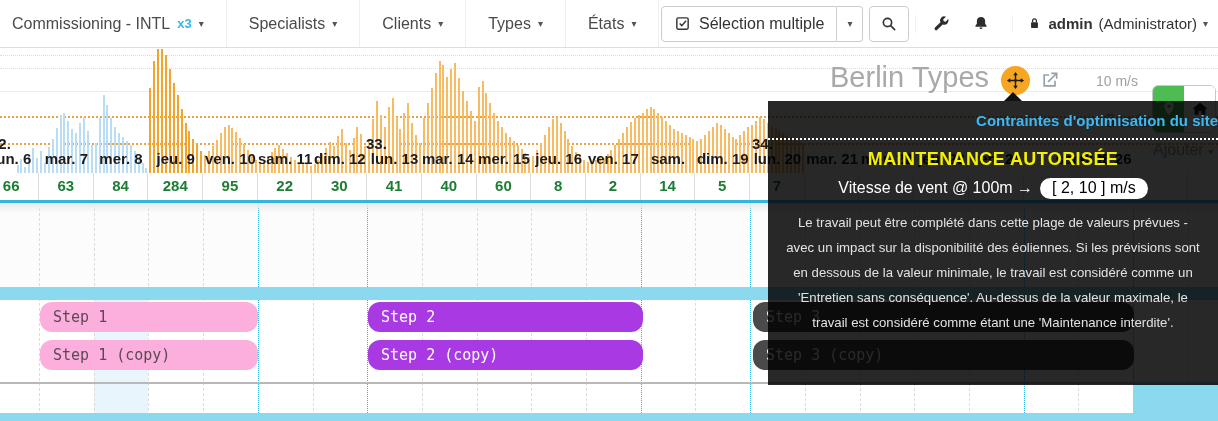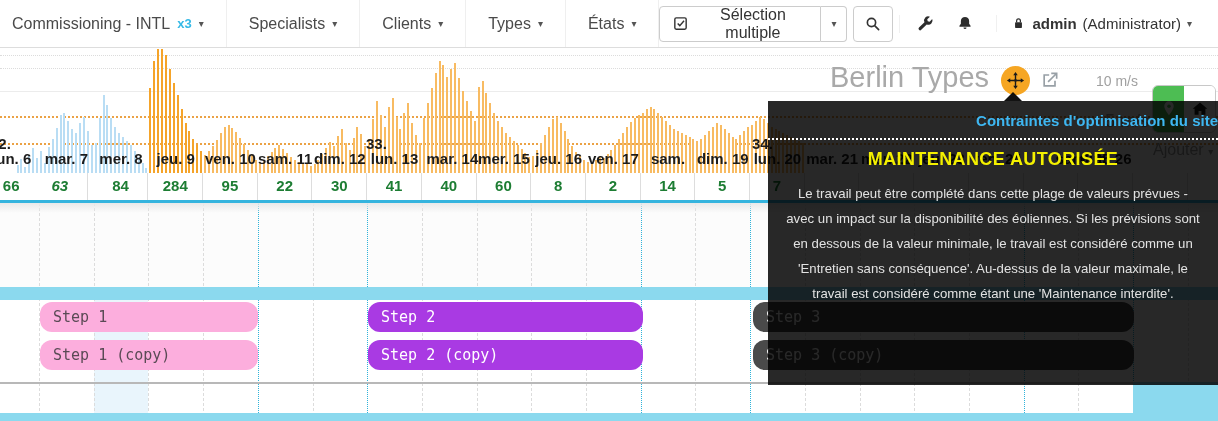--- a/index.html
+++ b/index.html
@@ -9,21 +9,21 @@
 
   
   nav { position:absolute; left:0; top:0; width:1218px; height:48px; background:#fff;
         border-bottom:1px solid #ddd; display:flex; align-items:stretch; justify-content:space-between; z-index:60; }
   .nav-left { display:flex; align-items:stretch; }
   .nav-item { display:flex; align-items:center; gap:7px; padding:0 22px; font-size:16px; color:#4a4a4a;
               border-right:1px solid #efefef; cursor:pointer; white-space:nowrap; }
   .nav-item.brand { padding-left:12px; }
   .badge-x { color:#35b9e6; font-weight:bold; font-size:13px; }
   .caret { font-size:10px; color:#555; }
-  .nav-right { display:flex; align-items:center; gap:6px; padding-right:26px; }
+  .nav-right { display:flex; align-items:center; gap:6px; padding-right:10px; }
   .btn-group { display:flex; }
   .btn { display:flex; align-items:center; gap:8px; background:#fff; border:1px solid #ccc; border-radius:4px;
          height:36px; padding:0 12px; font-size:16px; color:#333; cursor:pointer; font-family:inherit; }
   .btn-group .btn:first-child { border-top-right-radius:0; border-bottom-right-radius:0; }
   .btn-group .btn + .btn { border-left:none; border-top-left-radius:0; border-bottom-left-radius:0; padding:0 10px; }
   .btn-icon { padding:0 10px; }
   .tools { display:flex; align-items:center; gap:22px; padding:0 16px; border-left:1px solid #f0f0f0; }
   .tool { cursor:pointer; display:flex; align-items:center; }
   .user { display:flex; align-items:center; gap:6px; font-size:15px; color:#333; padding-left:14px;
           border-left:1px solid #f0f0f0; cursor:pointer; white-space:nowrap; }
@@ -413,38 +413,38 @@
       </div>
     <div id="dates-row">
         <div class="day-label" style="left: -15.7px; width: 54.7px;">lun. 6</div>
         <div class="day-label" style="left: 39px; width: 54.7px;">mar. 7</div>
         <div class="day-label" style="left: 93.7px; width: 54.7px;">mer. 8</div>
         <div class="day-label" style="left: 148.4px; width: 54.7px;">jeu. 9</div>
         <div class="day-label" style="left: 203.1px; width: 54.7px;">ven. 10</div>
         <div class="day-label" style="left: 257.8px; width: 54.7px;">sam. 11</div>
         <div class="day-label" style="left: 312.5px; width: 54.7px;">dim. 12</div>
         <div class="day-label" style="left: 367.2px; width: 54.7px;">lun. 13</div>
-        <div class="day-label" style="left: 421.9px; width: 61px;">mar. 14</div>
+        <div class="day-label" style="left: 421.9px; width: 38px;">mar. 14</div>
         <div class="day-label" style="left: 476.6px; width: 54.7px;">mer. 15</div>
         <div class="day-label" style="left: 531.3px; width: 54.7px;">jeu. 16</div>
         <div class="day-label" style="left: 586px; width: 54.7px;">ven. 17</div>
         <div class="day-label" style="left: 640.7px; width: 54.7px;">sam.</div>
         <div class="day-label" style="left: 695.4px; width: 54.7px;">dim. 19</div>
         <div class="day-label" style="left: 750.1px; width: 54.7px;">lun. 20</div>
         <div class="day-label" style="left: 804.8px; width: 54.7px;">mar. 21</div>
         <div class="day-label" style="left: 859.5px; width: 54.7px;">mer. 22</div>
         <div class="day-label" style="left: 914.2px; width: 54.7px;">jeu. 23</div>
         <div class="day-label" style="left: 968.9px; width: 54.7px;">ven. 24</div>
         <div class="day-label" style="left: 1023.6px; width: 54.7px; padding-left: 32px;">sam. 25</div>
         <div class="day-label" style="left: 1078.3px; width: 54.7px;">dim. 26</div>
         <div class="day-label" style="left: 1133px; width: 54.7px;"></div>
       </div>
     <div id="numbers-row">
         <div class="num-cell" style="left: -15.7px; width: 54.7px;">66</div>
-        <div class="num-cell" style="left: 33px; width: 54.7px; font-style: italic;">63</div>
+        <div class="num-cell" style="left: 39px; width: 54.7px;">63</div>
         <div class="num-cell" style="left: 93.7px; width: 54.7px;">84</div>
         <div class="num-cell" style="left: 148.4px; width: 54.7px;">284</div>
         <div class="num-cell" style="left: 203.1px; width: 54.7px;">95</div>
         <div class="num-cell" style="left: 257.8px; width: 54.7px;">22</div>
         <div class="num-cell" style="left: 312.5px; width: 54.7px;">30</div>
         <div class="num-cell" style="left: 367.2px; width: 54.7px;">41</div>
         <div class="num-cell" style="left: 421.9px; width: 54.7px;">40</div>
         <div class="num-cell" style="left: 476.6px; width: 54.7px;">60</div>
         <div class="num-cell" style="left: 531.3px; width: 54.7px;">8</div>
         <div class="num-cell" style="left: 586px; width: 54.7px;">2</div>
@@ -504,20 +504,23 @@
         </svg>
       </div>
     </div>
     <div class="add-label"><span>Ajouter</span> <span class="caret" style="color:#9a9a9a">▾</span></div>
 
     <div class="tooltip">
       <div class="tt-caret"></div>
       <div class="tt-title">Contraintes d'optimisation du site</div>
       <div class="tt-sep"></div>
       <div class="tt-head">MAINTENANCE AUTORISÉE</div>
+      <div class="tt-windrow">
+        <span>Vitesse de vent @ 100m →</span><span class="tt-pill">[ 2, 10 ]  m/s</span>
+      </div>
       <div class="tt-body">Le travail peut être complété dans cette plage de valeurs prévues - avec un impact sur la disponibilité des éoliennes. Si les prévisions sont en dessous de la valeur minimale, le travail est considéré comme un 'Entretien sans conséquence'. Au-dessus de la valeur maximale, le travail est considéré comme étant une 'Maintenance interdite'.</div>
     </div>
 
   <div class="week-label" style="left: -10px;">32.</div>
       <div class="week-label" style="left: 366px;">33.</div>
       <div class="week-label" style="left: 752px;">34.</div>
     </div>
 </div>
 
 </body></html>

